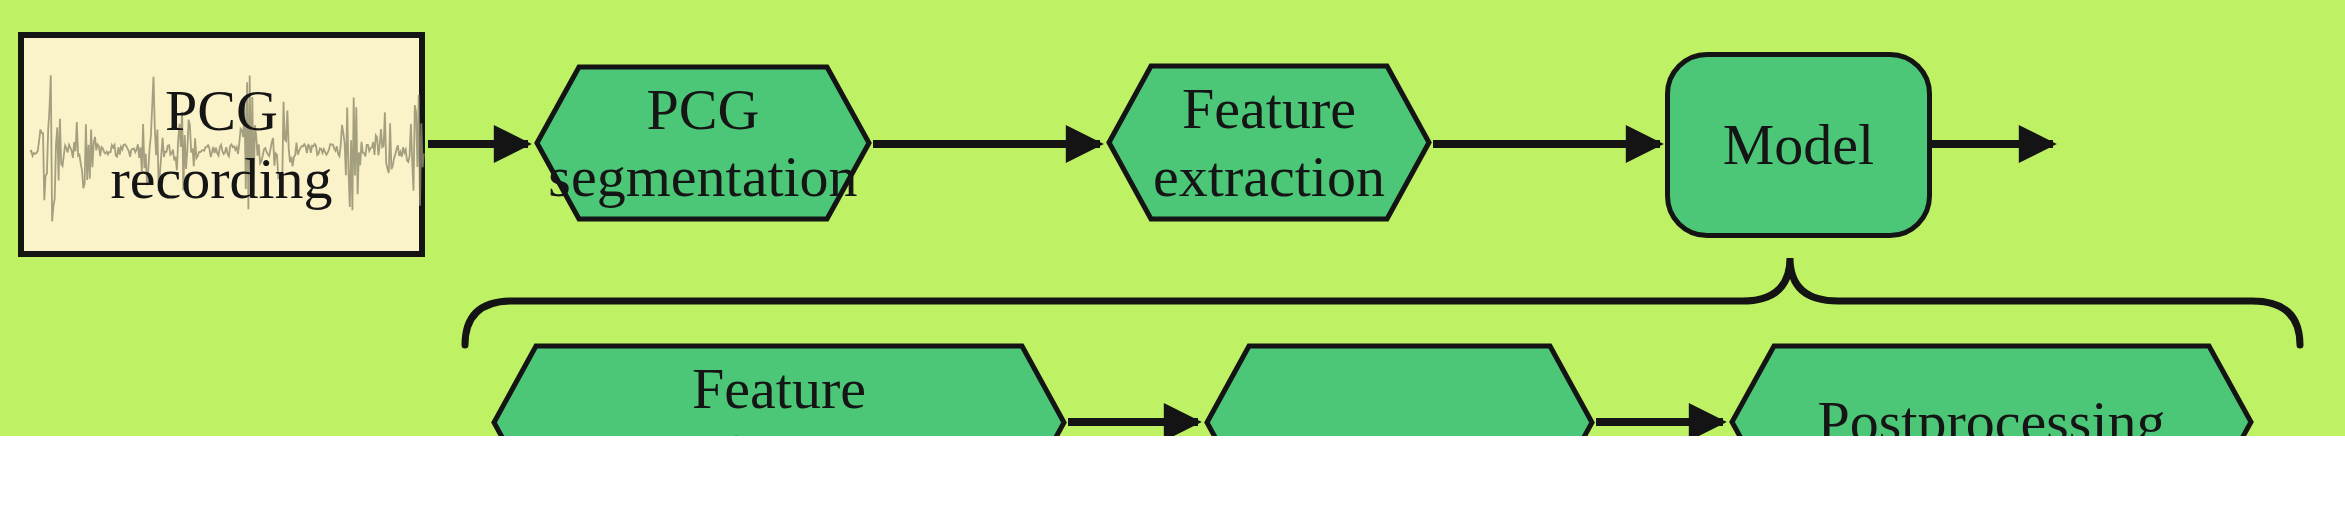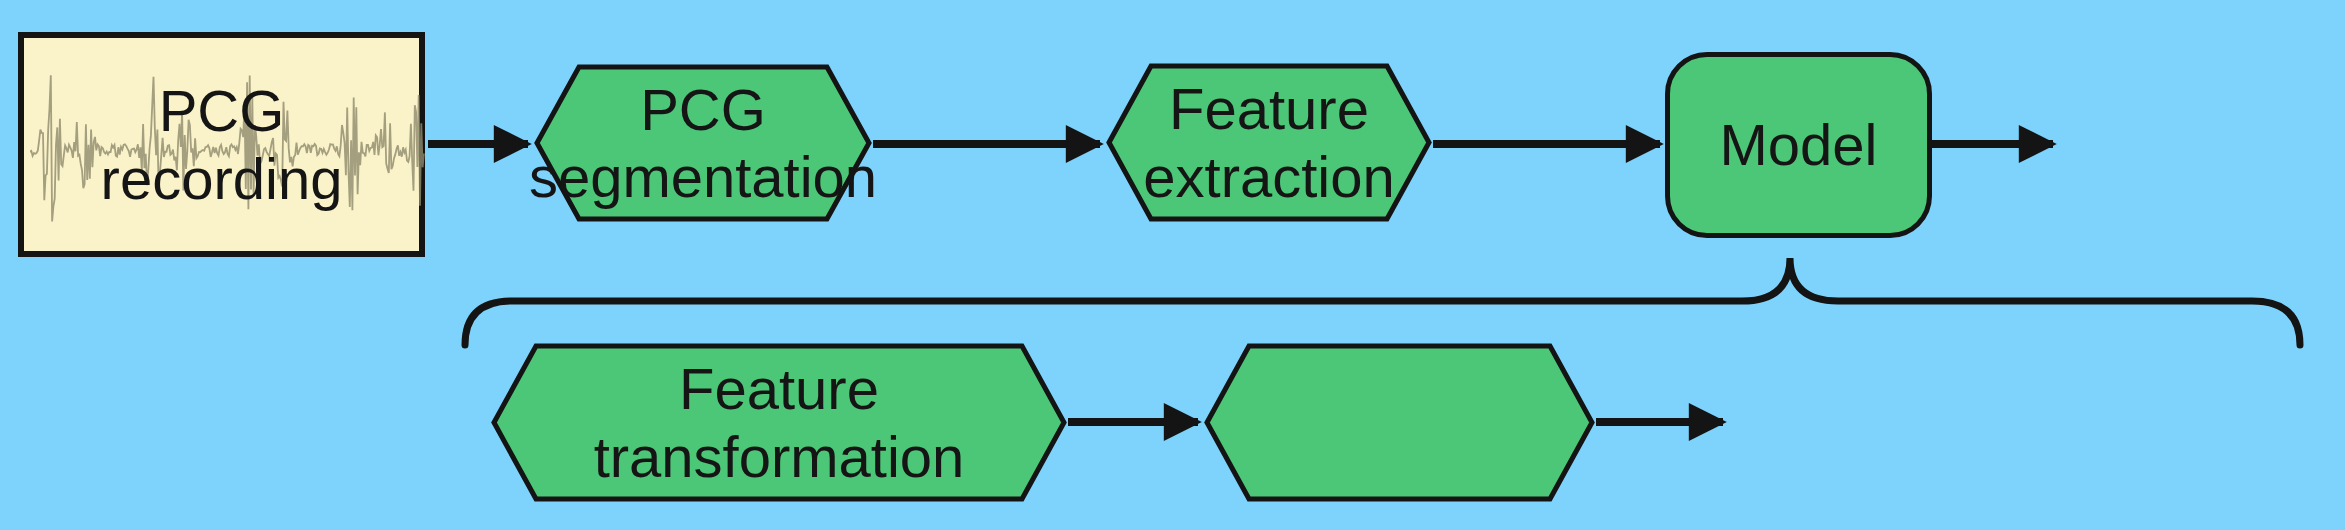--- a/index.html
+++ b/index.html
@@ -1,17 +1,17 @@
 <!DOCTYPE html>
 <html style="--node-green: #4cc778; --record-cream: #faf2c8; --decision-salmon: #f79d82; --stroke-black: #141414; --waveform: #8f8a6d; --text: #151515;"><head>
 <meta charset="utf-8">
 <style>
   html,body{margin:0;padding:0;background:#fff}
-  .canvas{position:relative;width:2345px;height:530px;background:#7dd3fc;
-          font-family:Liberation Sans, sans-serif;overflow:hidden}
+  .canvas{position:relative;width:2345px;height:436px;background:#bef264;
+          font-family:Liberation Serif, serif;overflow:hidden}
   .layer{position:absolute;left:0;top:0;width:2345px;height:530px}
   .node{position:absolute;display:flex;align-items:center;justify-content:center;box-sizing:border-box}
   .label{position:relative;z-index:2;white-space:pre-line;text-align:center;
          font-size:58px;line-height:1.16;color:var(--text,#151515)}
   .hexsvg{position:absolute;left:0;top:0;overflow:visible;z-index:0}
   .rect-node{background:var(--record-cream,#faf2c8);border:6px solid var(--stroke-black,#141414)}
   .round-node{background:var(--node-green,#4cc778);border:5px solid var(--stroke-black,#141414);border-radius:42px}
   .circle-node{background:var(--decision-salmon,#f79d82);border:6px solid var(--stroke-black,#141414);border-radius:50%}
   .wave{position:absolute;left:6px;top:6px;z-index:1}
   .arrow{stroke:var(--stroke-black,#141414);stroke-width:8}
@@ -83,14 +83,20 @@
     <span class="label">Feature
 transformation</span>
   </div>
 
   <div class="node hex-node p-xgb">
       <svg class="hexsvg" width="393" height="161">
         <polygon points="4,80.5 46,4 347,4 389,80.5 347,157 46,157" fill="#4cc778" stroke="#141414" stroke-width="5"></polygon>
       </svg>
   </div>
 
+  <div class="node hex-node p-post">
+      <svg class="hexsvg" width="527" height="160">
+        <polygon points="4,80 46,4 481,4 523,80 481,156 46,156" fill="#4cc778" stroke="#141414" stroke-width="5"></polygon>
+      </svg>
+    <span class="label">Postprocessing</span>
+  </div>
 
 </div>
 
 </body></html>

